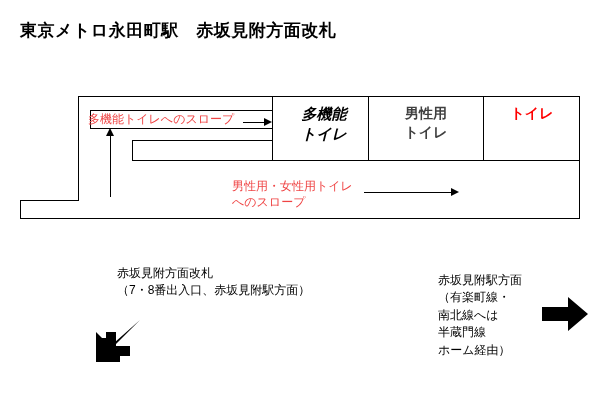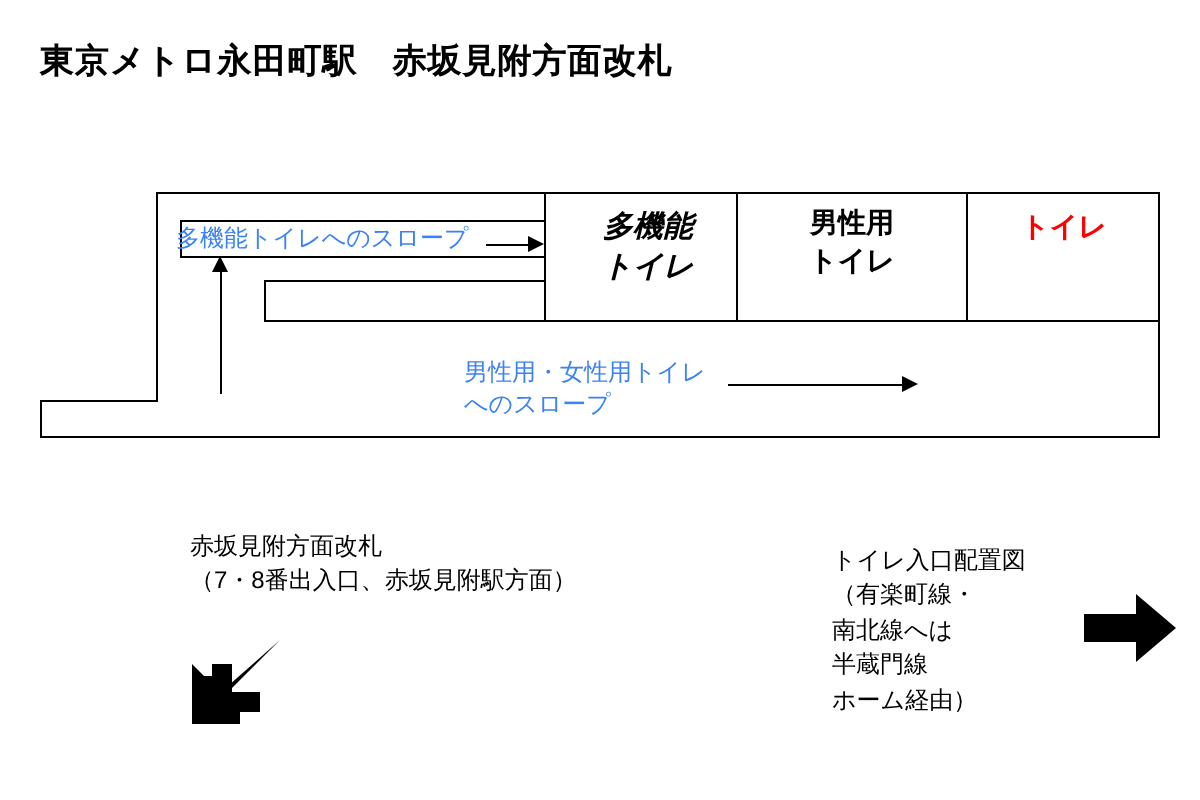--- a/index.html
+++ b/index.html
@@ -46,29 +46,29 @@
 
   
   .room-label {
     font-size: 14px;
     font-weight: bold;
     line-height: 1.35;
     text-align: center;
     white-space: nowrap;
   }
   .room-multi { color: #000000; font-size: 15px; font-style: italic; }
-  .room-male { color: #000000; font-family: Liberation Serif, serif; }
+  .room-male { color: #404040; }
   .room-female { color: #ff0000; }
 
   
   .slope-label {
     font-size: 12px;
     line-height: 1.35;
     white-space: nowrap;
-    color: #3b82f6;
+    color: #ef4444;
   }
 
   
   .arrow-line {
     position: absolute;
     background: #000000;
   }
   .arrow-head {
     position: absolute;
     width: 0;
@@ -85,21 +85,21 @@
     border-bottom: 8px solid #000000;
   }
 
   
   .caption {
     font-size: 12px;
     line-height: 1.45;
     white-space: nowrap;
     color: #000000;
   }
-  .caption .cap-main { display: block; }
+  .caption .cap-main { display: block; margin-left: 22px; }
 
   
   .big-arrow { display: block; }
 </style>
 </head>
 <body>
 
 <div id="stage">
 
   <div class="abs" id="title-block">
@@ -170,21 +170,21 @@
 
   <div class="abs" style="left:92px; top:318px;">
     <svg class="big-arrow" width="52" height="48" viewBox="0 0 52 48" xmlns="http://www.w3.org/2000/svg">
       <polygon points="50,2 50,2 24,28 38,28 38,38 14,38 14,14 24,14 24,28" fill="#000000"></polygon>
       <polygon points="4,44 4,14 16,26" fill="#000000"></polygon>
       <path d="M48 2 L16 34 L28 34 L28 44 L4 44 L4 20 L14 20 L14 32 Z" fill="#000000"></path>
     </svg>
   </div>
 
   <div class="abs caption" style="left:416px; top:272px;">
-    <span class="cap-main">トイレ入口配置図</span>
+    <span class="cap-main">赤坂見附駅方面</span>
     <span class="cap-main">（有楽町線・</span>
     <span class="cap-main">南北線へは</span>
     <span class="cap-main">半蔵門線</span>
     <span class="cap-main">ホーム経由）</span>
   </div>
 
   <div class="abs" style="left:542px; top:297px;">
     <svg class="big-arrow" width="46" height="34" viewBox="0 0 46 34" xmlns="http://www.w3.org/2000/svg">
       <path d="M0 10 L26 10 L26 0 L46 17 L26 34 L26 24 L0 24 Z" fill="#000000"></path>
     </svg>

